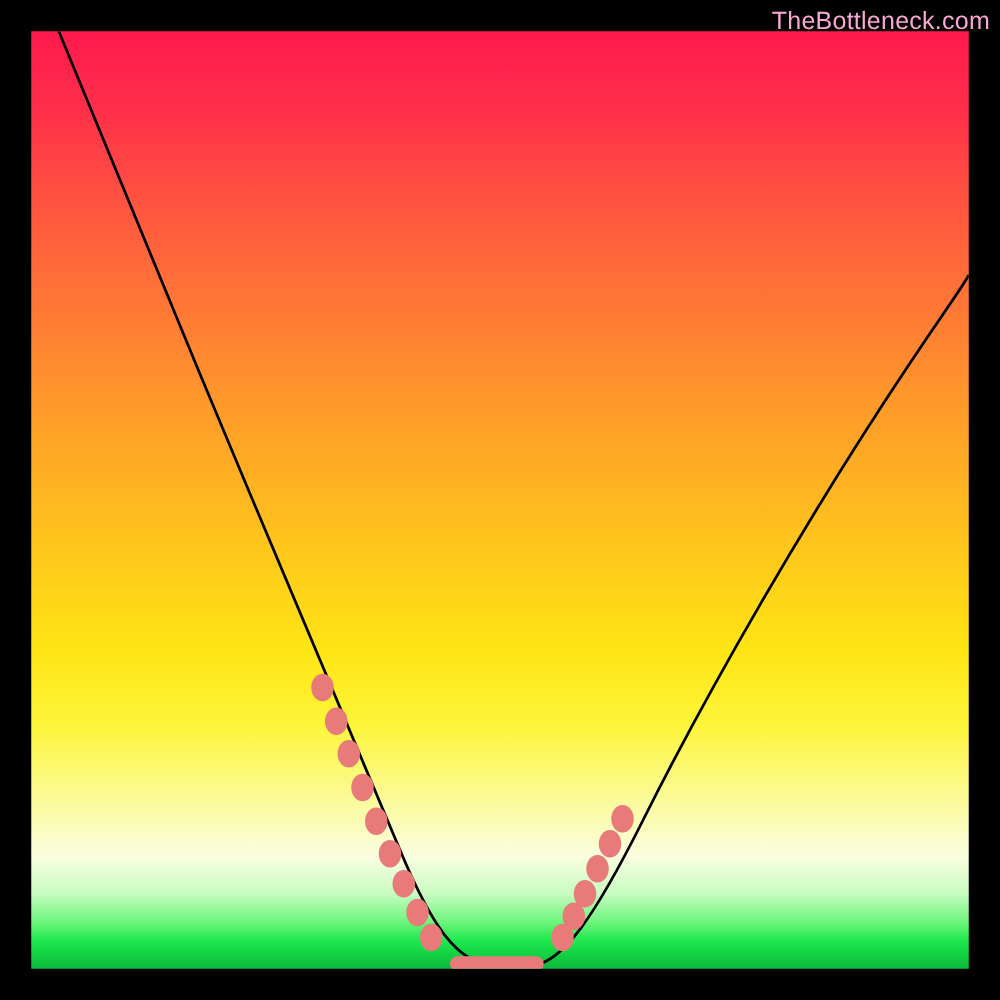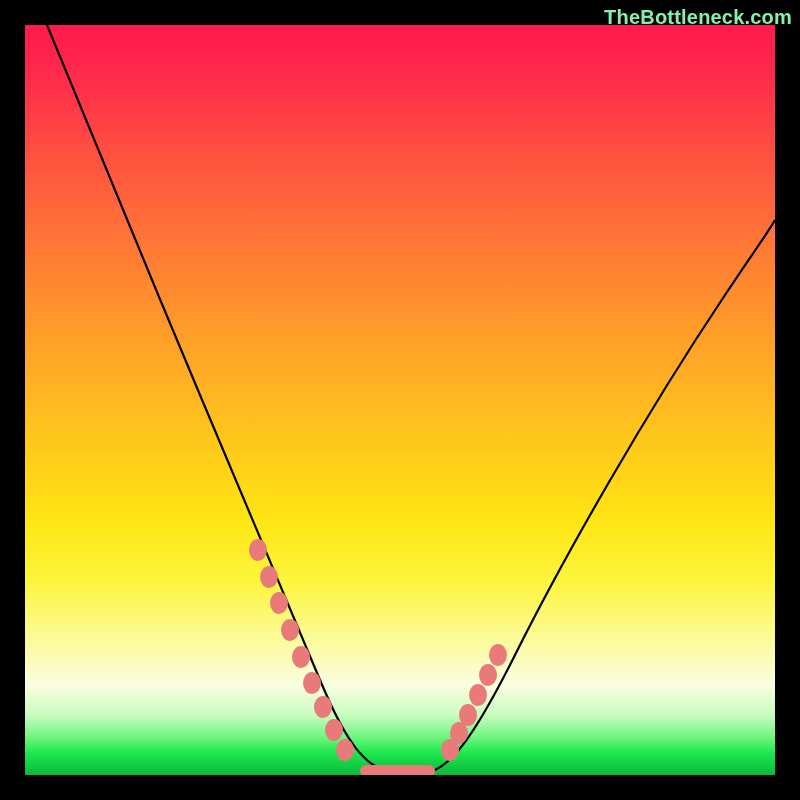--- a/index.html
+++ b/index.html
@@ -32,23 +32,23 @@
       #6ef57d 95%,
       #1fe84e 97%,
       #12d143 98.5%,
       #0db83c 100%
     );
   }
   .watermark {
     position: absolute;
     top: 6px;
     right: 8px;
-    color: #86efac;
+    color: #f9a8d4;
     font-size: 20px;
-    font-weight: 700;
+    font-weight: 400;
     letter-spacing: 0.2px;
     z-index: 10;
   }
   svg.curve {
     position: absolute;
     left: 0; top: 0;
     width: 750px;
     height: 750px;
   }
 </style>

